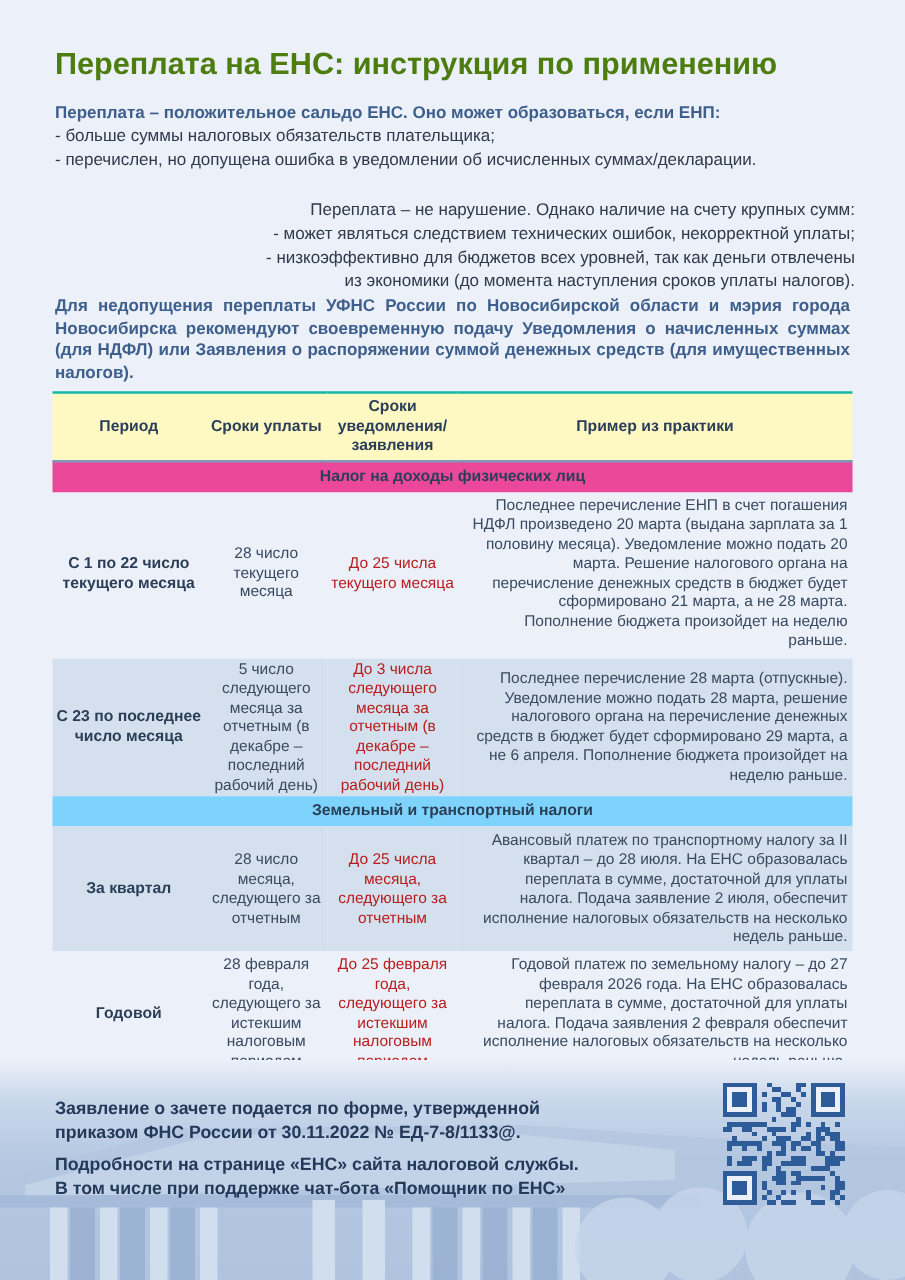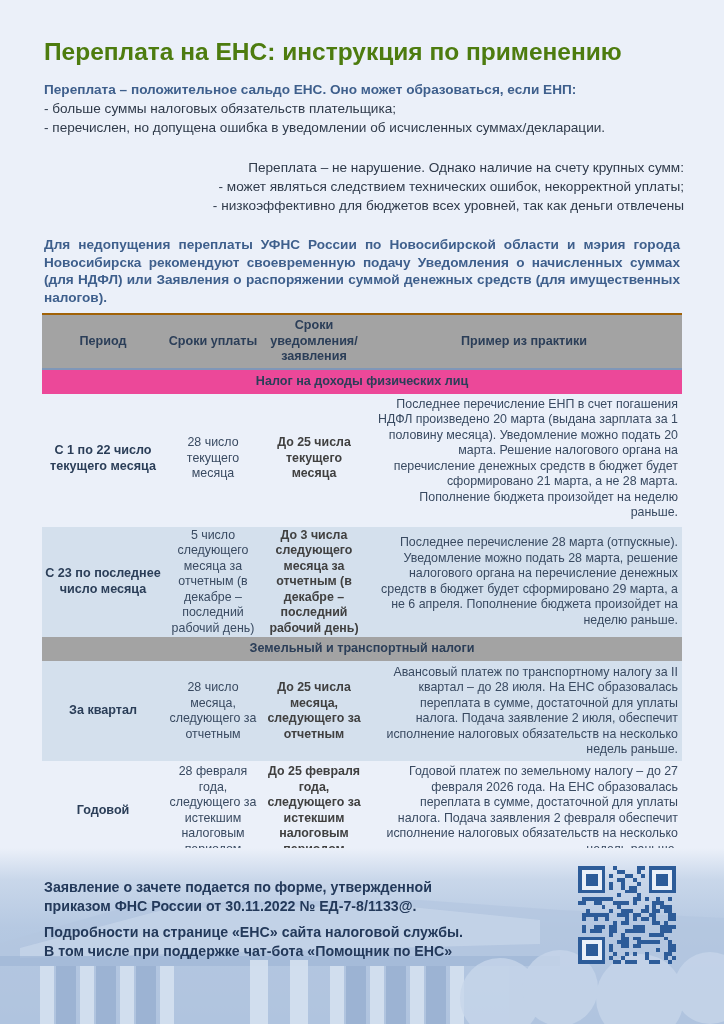--- a/index.html
+++ b/index.html
@@ -24,33 +24,33 @@
     position: absolute; left: 44px; top: 236px; width: 636px;
     font-size: 13.6px; line-height: 17.5px; font-weight: bold; color: #3e5f8c;
     text-align: justify;
   }
   table.tbl {
     position: absolute; left: 42px; top: 313px; width: 640px;
     border-collapse: collapse; font-size: 12.4px; line-height: 15.5px;
   }
   table.tbl th {
     font-weight: bold; color: #2b3e58; font-size: 12.6px; padding: 3px 2px;
-    border-top: 2px solid #a16207; border-bottom: 2px solid #7f97b8;
-    background: #a3a3a3; height: 46px;
+    border-top: 2px solid #14b8a6; border-bottom: 2px solid #7f97b8;
+    background: #fef9c3; height: 46px;
   }
   .sec td {
     text-align: center; font-weight: bold; color: #2b3e58; font-size: 12.6px;
     padding: 4px 0; height: 16px;
   }
   .sec.shaded td { background: #ec4899; }
-  .sec.plain td { background: #a3a3a3; }
+  .sec.plain td { background: #7dd3fc; }
   td { vertical-align: middle; }
   .c-per { width: 120px; text-align: center; font-weight: bold; color: #2b3e58; font-size: 12.6px; }
   .c-pay { width: 96px; text-align: center; color: #394a61; }
-  .c-not { width: 102px; text-align: center; color: #404040; font-weight: bold; }
+  .c-not { width: 102px; text-align: center; color: #b91c1c; }
   .c-ex { text-align: right; color: #394a61; padding: 3px 4px 3px 10px; }
   tr.r-light td { background: #ebf0f9; }
   tr.r-dark td { background: #d4e0ed; }
   tr.r-gap td { height: 3px; padding: 0; background: #ebf0f9; }
   tr.last td { border-bottom: 2px solid #7f97b8; }
   .footer-bg {
     position: absolute; left: 0; top: 848px; width: 724px; height: 176px;
     background: linear-gradient(180deg, #ebf0f9 0%, #c9d7ea 18%, #b6c9e2 45%, #a8bfdc 100%);
     overflow: hidden;
   }
@@ -69,20 +69,21 @@
   <div class="intro">
     <div class="lead">Переплата – положительное сальдо ЕНС. Оно может образоваться, если ЕНП:</div>
     <div class="line">- больше суммы налоговых обязательств плательщика;</div>
     <div class="line">- перечислен, но допущена ошибка в уведомлении об исчисленных суммах/декларации.</div>
   </div>
 
   <div class="para2">
     <div class="line">Переплата – не нарушение. Однако наличие на счету крупных сумм:</div>
     <div class="line">- может являться следствием технических ошибок, некорректной уплаты;</div>
     <div class="line">- низкоэффективно для бюджетов всех уровней, так как деньги отвлечены</div>
+    <div class="line indent">из экономики (до момента наступления сроков уплаты налогов).</div>
   </div>
 
   <div class="para3">Для недопущения переплаты УФНС России по Новосибирской области и мэрия города Новосибирска рекомендуют своевременную подачу Уведомления о начисленных суммах (для НДФЛ) или Заявления о распоряжении суммой денежных средств (для имущественных налогов).</div>
 
   <table class="tbl">
     <thead>
       <tr>
         <th>Период</th>
         <th>Сроки уплаты</th>
         <th>Сроки уведомления/ заявления</th>

